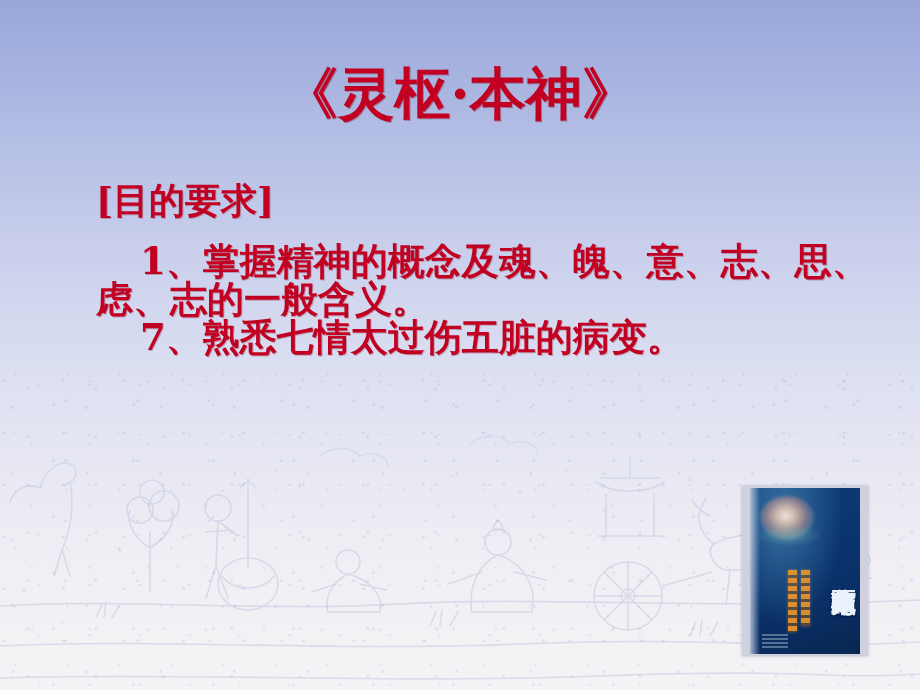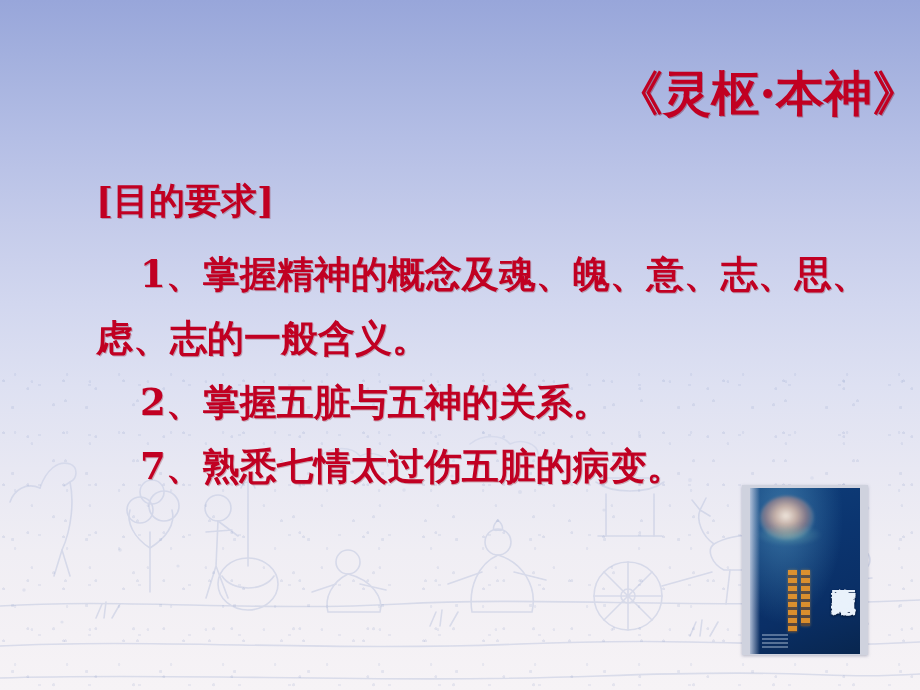--- a/index.html
+++ b/index.html
@@ -43,42 +43,42 @@
       radial-gradient(circle at 55% 35%, rgba(120,140,190,.24) 0 1.2px, transparent 1.6px),
       radial-gradient(circle at 67% 80%, rgba(120,140,190,.26) 0 1.4px, transparent 1.8px),
       radial-gradient(circle at 79% 50%, rgba(120,140,190,.22) 0 1.1px, transparent 1.5px),
       radial-gradient(circle at 91% 68%, rgba(120,140,190,.26) 0 1.3px, transparent 1.7px);
     background-size:60px 52px,74px 66px,52px 58px,68px 48px,58px 62px,80px 56px,50px 50px,72px 60px;
     opacity:.55;pointer-events:none;
   }
 
   
   .title{
-    position:absolute;top:62px;left:0;width:920px;text-align:right;
+    position:absolute;top:62px;left:0;width:920px;text-align:center;
     font-family:"DejaVu Serif","Liberation Serif",serif;
-    font-weight:bold;font-size:48px;line-height:62px;
+    font-weight:bold;font-size:56px;line-height:62px;
     color:#c10022;
     text-shadow:1px 1px 0 rgba(120,0,20,.35);
     white-space:nowrap;
   }
 
   
   .body-block{
     position:absolute;top:178px;left:96px;width:790px;
     font-family:"DejaVu Serif","Liberation Serif",serif;
     font-weight:bold;
     color:#c10022;
     text-shadow:1px 1px 0 rgba(120,0,20,.28);
   }
   .heading{
     font-size:36px;line-height:44px;margin:0 0 20px 0;
     letter-spacing:0px;
   }
   .item{
-    font-size:37px;line-height:64px;margin:0;
+    font-size:37px;line-height:38px;margin:0;
     text-indent:44px;
     letter-spacing:0px;
   }
   .item.item1{ text-indent:44px; }
 
   
   .book{
     position:absolute;left:742px;top:485px;width:126px;height:170px;
     background:#cfd2de;
     box-shadow:0 1px 3px rgba(60,70,110,.35);
@@ -225,21 +225,20 @@
       </g>
     </svg>
   </div>
   <div class="mural-speck"></div>
 
   <div class="title">《灵枢·本神》</div>
 
   <div class="body-block">
     <p class="heading">[目的要求]</p>
     <p class="item item1">1、掌握精神的概念及魂、魄、意、志、思、虑、志的一般含义。</p>
-    <p class="item">2、掌握五脏与五神的关系。</p>
     <p class="item">7、熟悉七情太过伤五脏的病变。</p>
   </div>
 
   <div class="book">
     <div class="book-photo">
       <div class="book-sideglow"></div>
       <div class="book-orb"></div>
       <div class="book-orb2"></div>
       <div class="book-amber">
         <div class="amber-col"></div>

